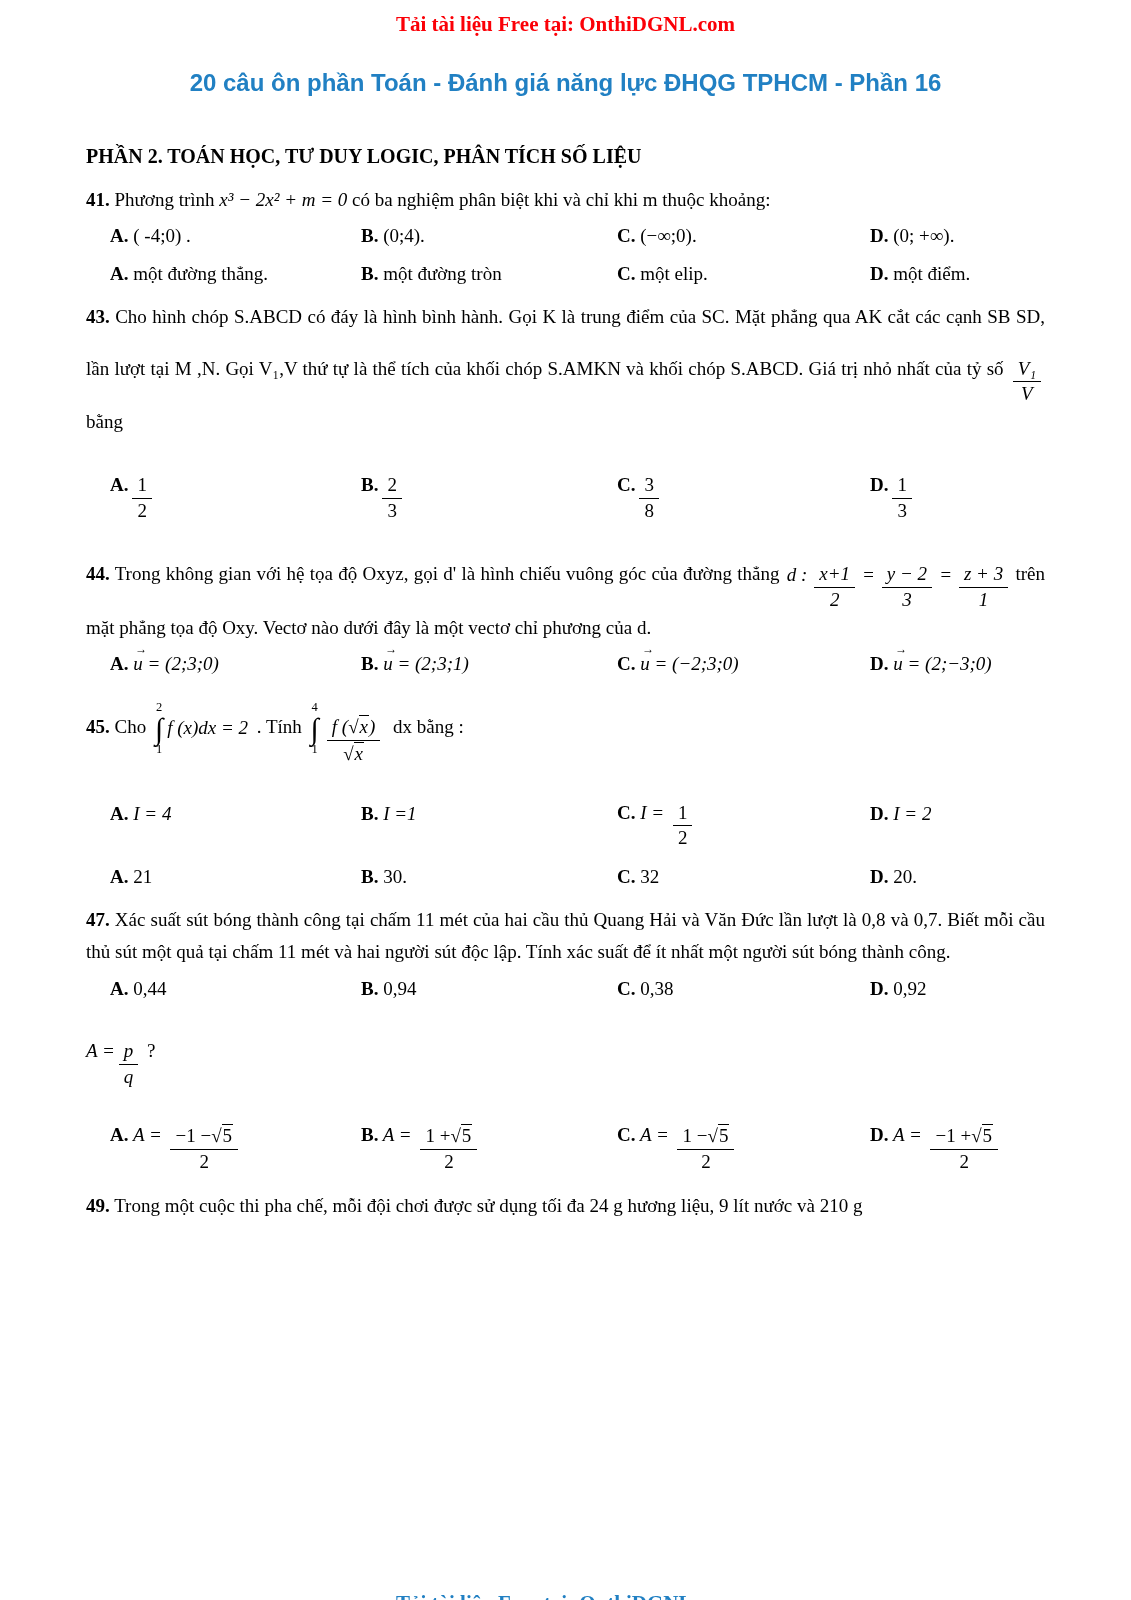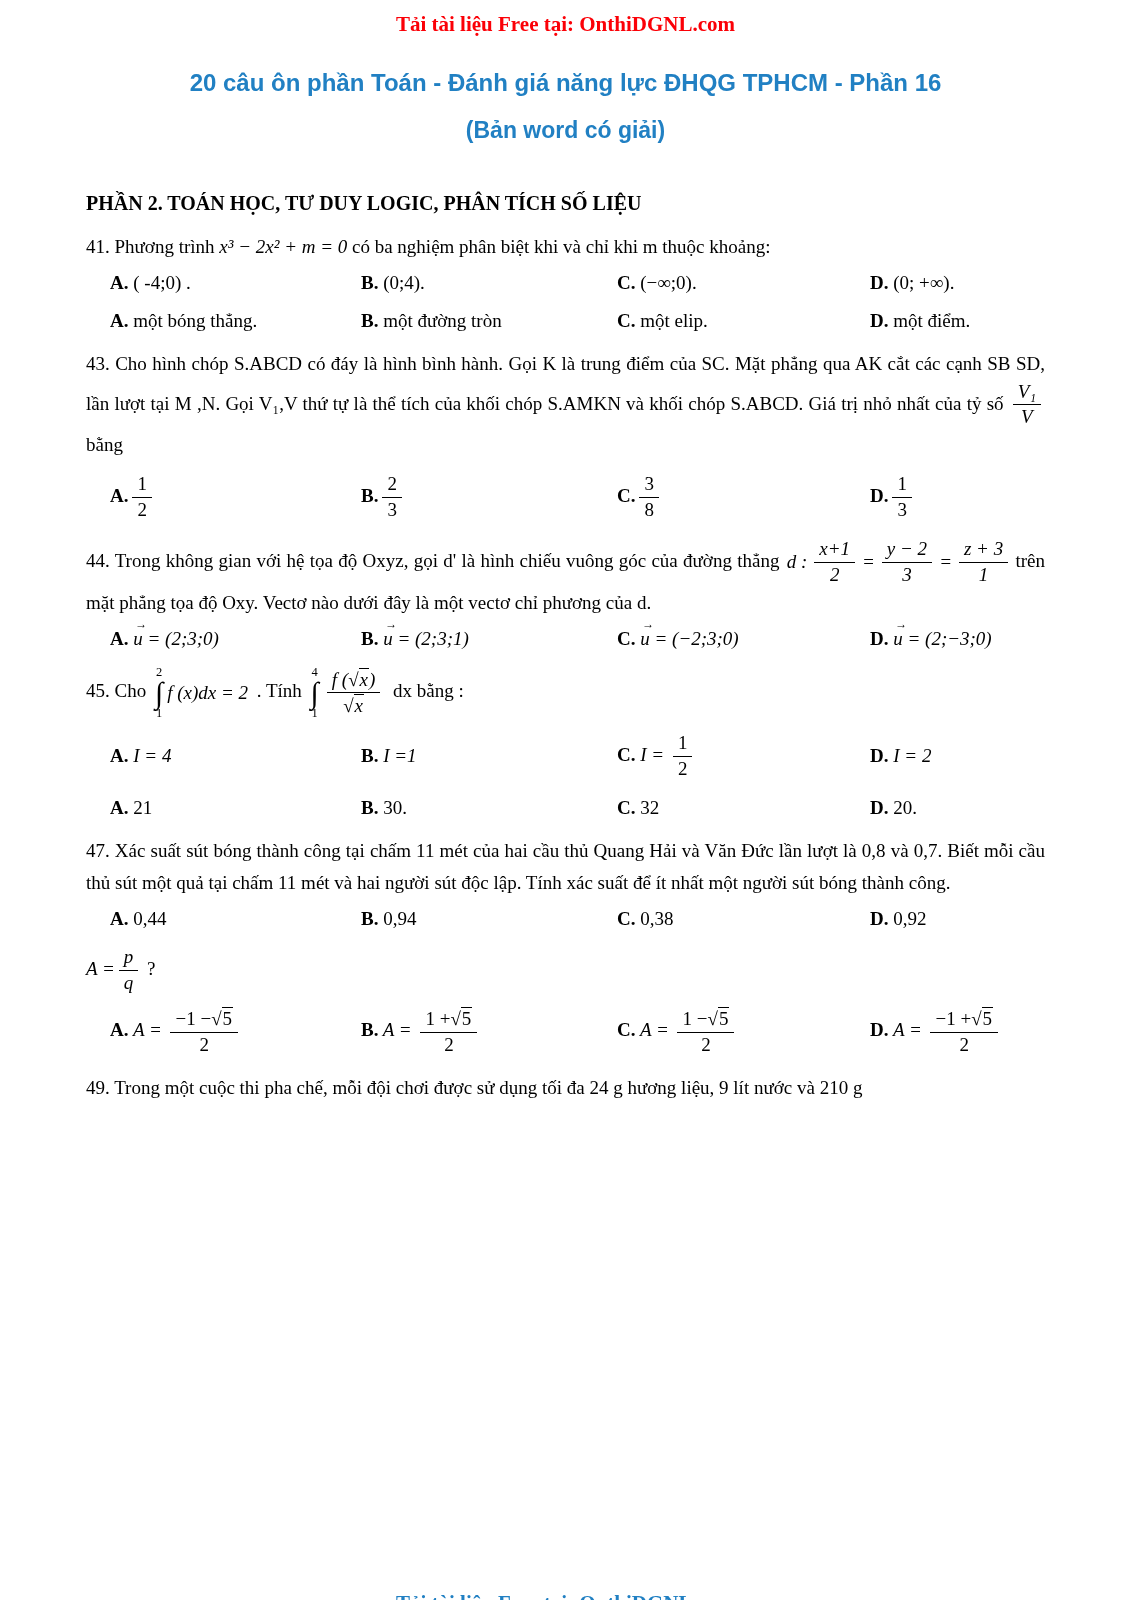--- a/index.html
+++ b/index.html
@@ -15,34 +15,34 @@
     margin-top:32px; text-align:center; color:#2180c3;
     font-family:"Liberation Sans", sans-serif; font-weight:bold; font-size:24px;
   }
   .subtitle {
     margin-top:20px; text-align:center; color:#2180c3;
     font-family:"Liberation Sans", sans-serif; font-weight:bold; font-size:23px;
   }
   .section-heading { margin-top:48px; font-weight:bold; font-size:20px; }
   .question { margin-top:16px; }
   .qtext { margin:0; text-align:justify; line-height:1.7; }
-  .qnum { font-weight:normal; }
+  .qnum { font-weight:bold; }
   .opts {
     display:grid; grid-template-columns:235px 240px 237px auto;
     padding-left:24px; margin-top:9px; align-items:center;gap:16px;
   }
   .opts.tall { margin-top:12px; margin-bottom:4px; }
   .opt b { font-weight:bold; }
   .math { font-style:italic;font-family:Liberation Serif, serif; }
   .mathit { font-style:italic; }
   .frac {
     display:inline-flex; flex-direction:column; align-items:center;
     vertical-align:middle; text-align:center; line-height:1.2; margin:0 4px;
   }
-  .frac .num { border-bottom:1.4px solid #000; padding:0 5px 1px; display:flex; align-items:baseline; justify-content:center; }
+  .frac .num { border-bottom:1.4px solid #000; padding:0 5px 1px; display:flex; align-items:baseline; justify-content:center;margin-top:24px; }
   .frac .den { padding-top:1px; display:flex; align-items:baseline; justify-content:center; }
   .eqn { display:inline-flex; align-items:center; gap:7px; vertical-align:middle; margin:0 2px; }
   .eqn .frac { margin:0; }
   .integral { display:inline-flex; align-items:center; gap:4px; vertical-align:middle; margin:0 4px; }
   .int-col { display:inline-flex; flex-direction:column; align-items:center; line-height:1; }
   .int-lim { font-size:12.5px; line-height:1; }
   .int-sign { font-size:30px; line-height:0.9; padding:1px 0; }
   .sqrt { display:inline-flex; align-items:baseline; }
   .sqrt .vinc { border-top:1.2px solid #000; padding:0 1px; }
   .vec { position:relative; display:inline-block; font-style:italic; }
@@ -54,36 +54,35 @@
   }
   .footer-text { color:#2180c3; font-weight:bold; font-size:21px; line-height:1; display:inline-block; }
 </style>
 </head>
 <body>
 
 <div class="page">
 
   <div class="promo">Tải tài liệu Free tại: OnthiDGNL.com</div>
   <div class="title">20 câu ôn phần Toán - Đánh giá năng lực ĐHQG TPHCM - Phần 16</div>
-  <div class="subtitle">(Bản word có giải)</div>
   <div class="section-heading">PHẦN 2. TOÁN HỌC, TƯ DUY LOGIC, PHÂN TÍCH SỐ LIỆU</div>
 
   <div class="question">
     <p class="qtext"><b class="qnum">41.</b><span> Phương trình </span><span class="math">x³ − 2x² + m = 0</span><span> có ba nghiệm phân biệt khi và chỉ khi m thuộc khoảng:</span></p>
     <div class="opts">
       <span class="opt"><b>A.</b><span> ( -4;0) .</span></span>
       <span class="opt"><b>B.</b><span> (0;4).</span></span>
       <span class="opt"><b>C.</b><span> (−∞;0).</span></span>
       <span class="opt"><b>D.</b><span> (0; +∞).</span></span>
     </div>
   </div>
 
   <div class="question">
     <div class="opts">
-      <span class="opt"><b>A.</b><span> một bóng thẳng.</span></span>
+      <span class="opt"><b>A.</b><span> một đường thẳng.</span></span>
       <span class="opt"><b>B.</b><span> một đường tròn</span></span>
       <span class="opt"><b>C.</b><span> một elip.</span></span>
       <span class="opt"><b>D.</b><span> một điểm.</span></span>
     </div>
   </div>
 
   <div class="question">
     <p class="qtext"><b class="qnum">43.</b><span> Cho hình chóp S.ABCD có đáy là hình bình hành. Gọi K là trung điểm của SC. Mặt phẳng qua AK cắt các cạnh SB SD, lần lượt tại M ,N. Gọi V₁,V thứ tự là thể tích của khối chóp S.AMKN và khối chóp S.ABCD. Giá trị nhỏ nhất của tỷ số </span><span class="frac mathit">
           <span class="num">V₁</span>
           <span class="den">V</span>

